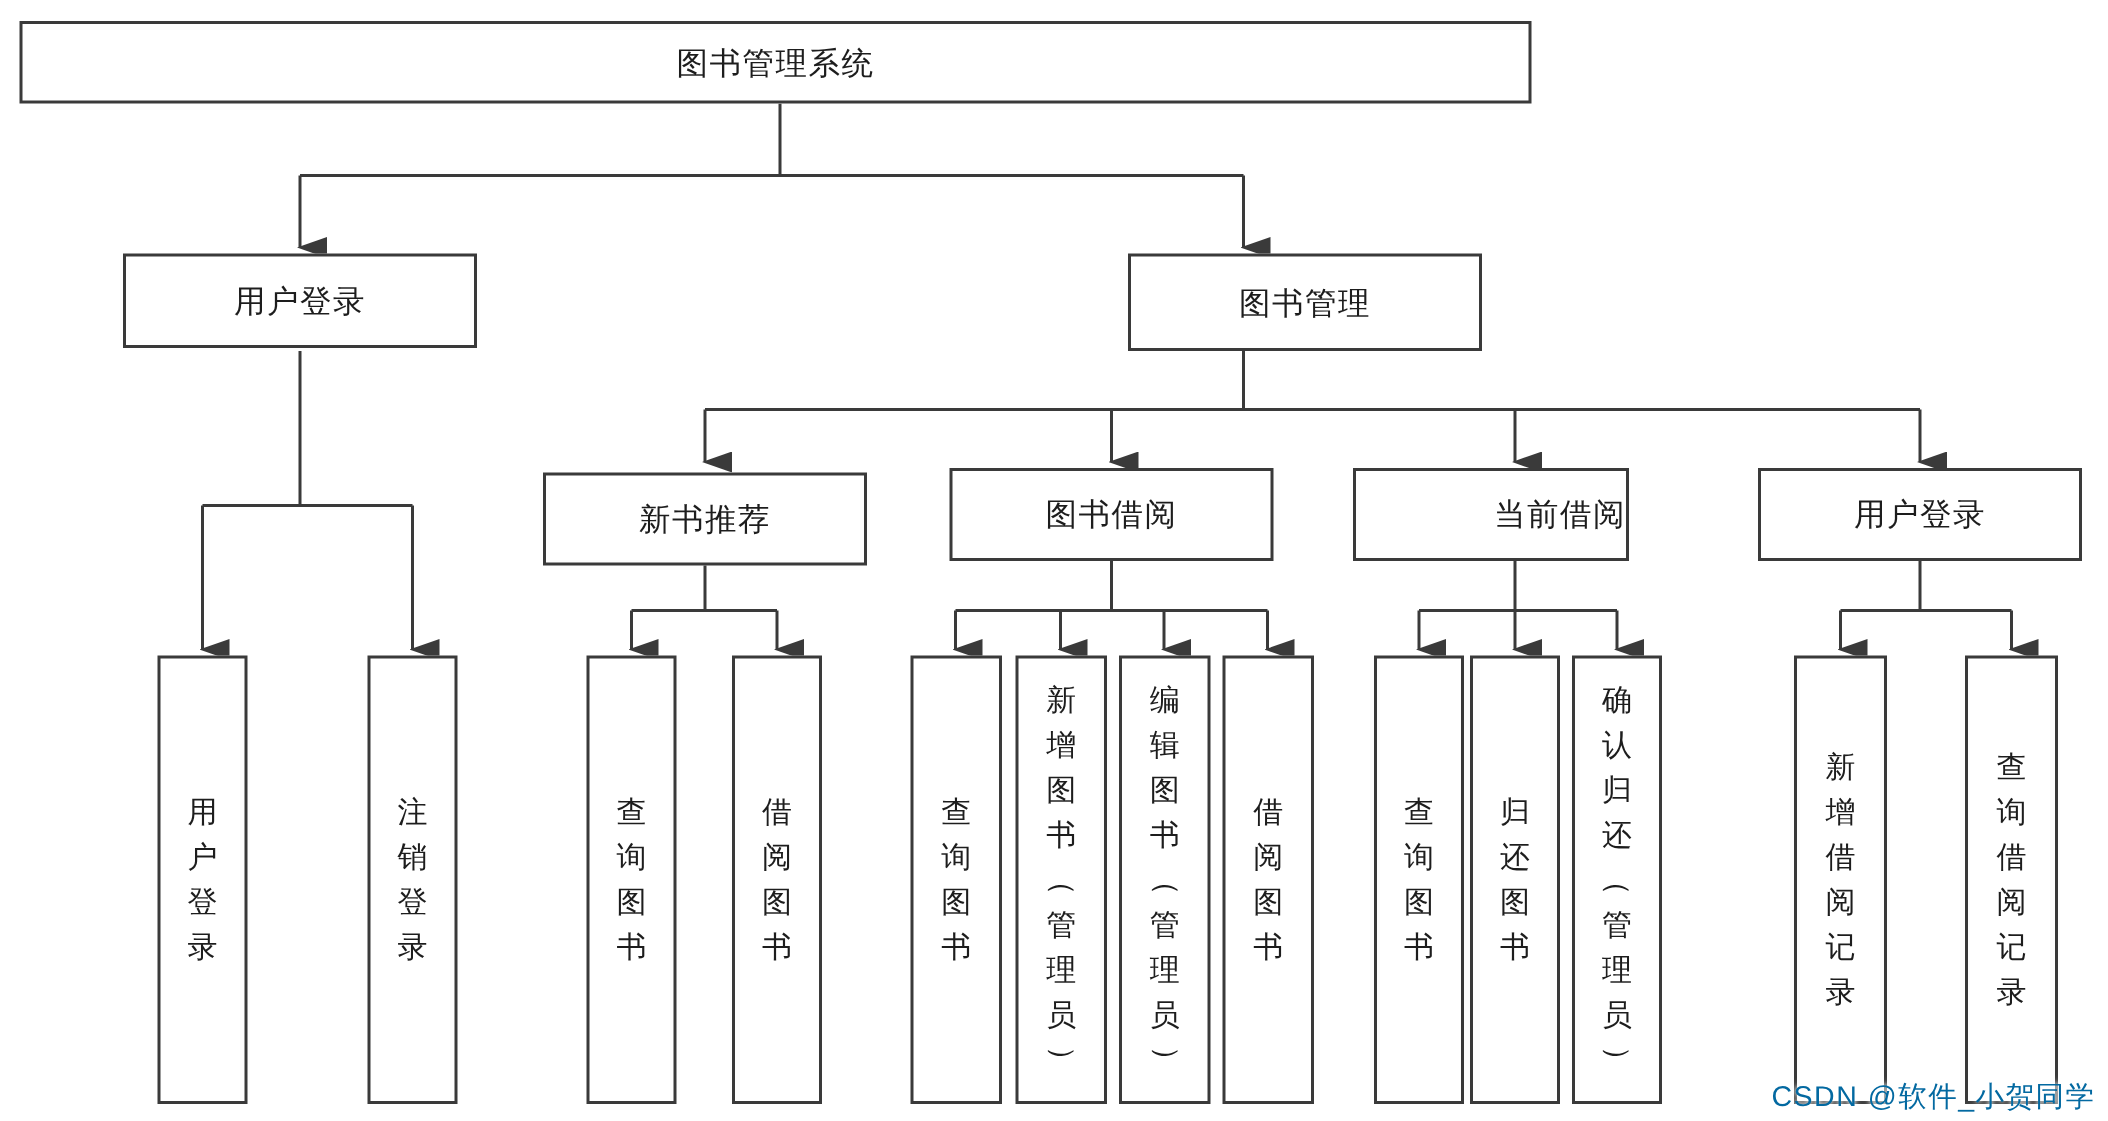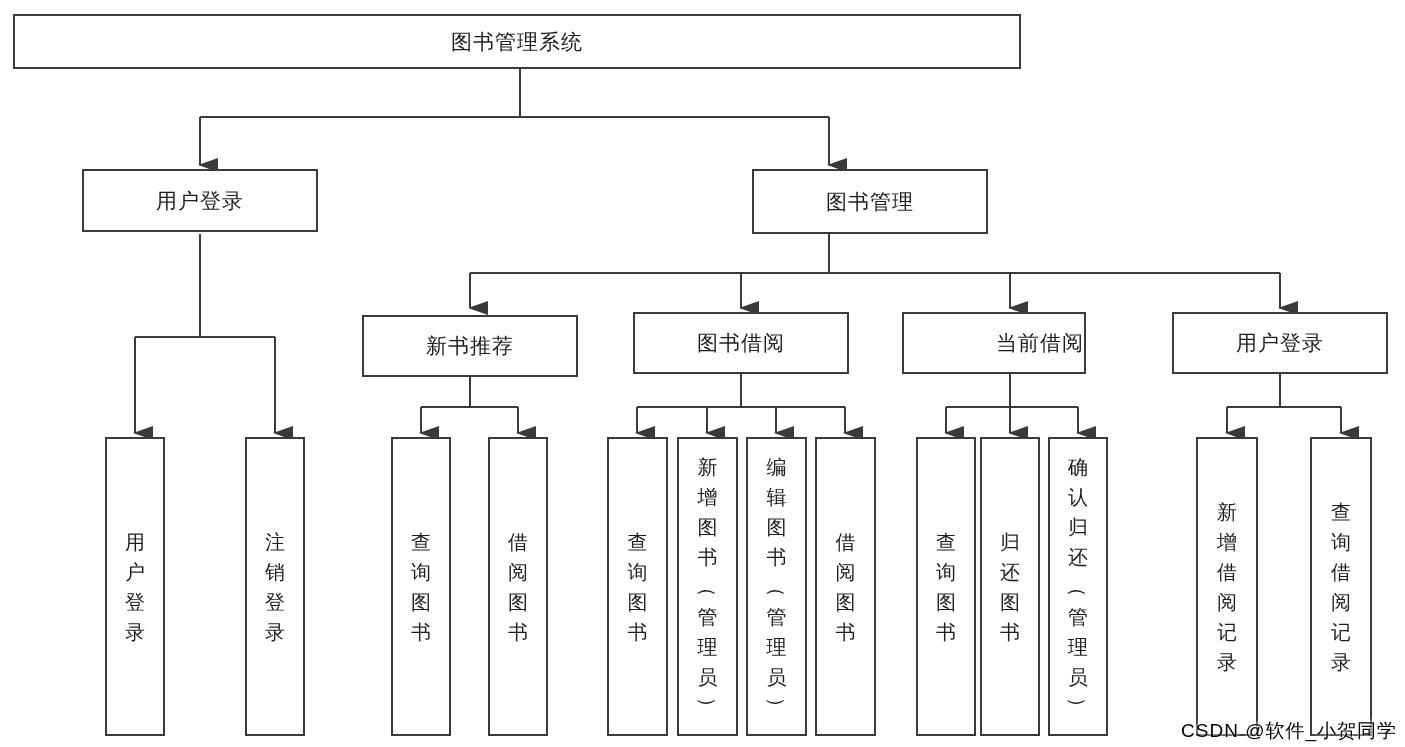--- a/index.html
+++ b/index.html
@@ -45,21 +45,21 @@
   #l-bb-borrow  {left:815px;width:61px;}
   #l-cb-query   {left:916px;}
   #l-cb-return  {left:980px;}
   #l-cb-confirm {left:1048px;}
   #l-rc-add     {left:1196px;width:62px;}
   #l-rc-query   {left:1310px;width:62px;}
   .watermark{
     position:absolute;
     right:8px;top:718px;
     font-size:19px;
-    color:#000000;
+    color:#0369a1;
     letter-spacing:1px;
     z-index:3;
     text-shadow:0 0 3px #ffffff,0 0 6px #ffffff;
     white-space:nowrap;
   }
 </style>
 </head>
 <body>
 
 <div class="canvas">

